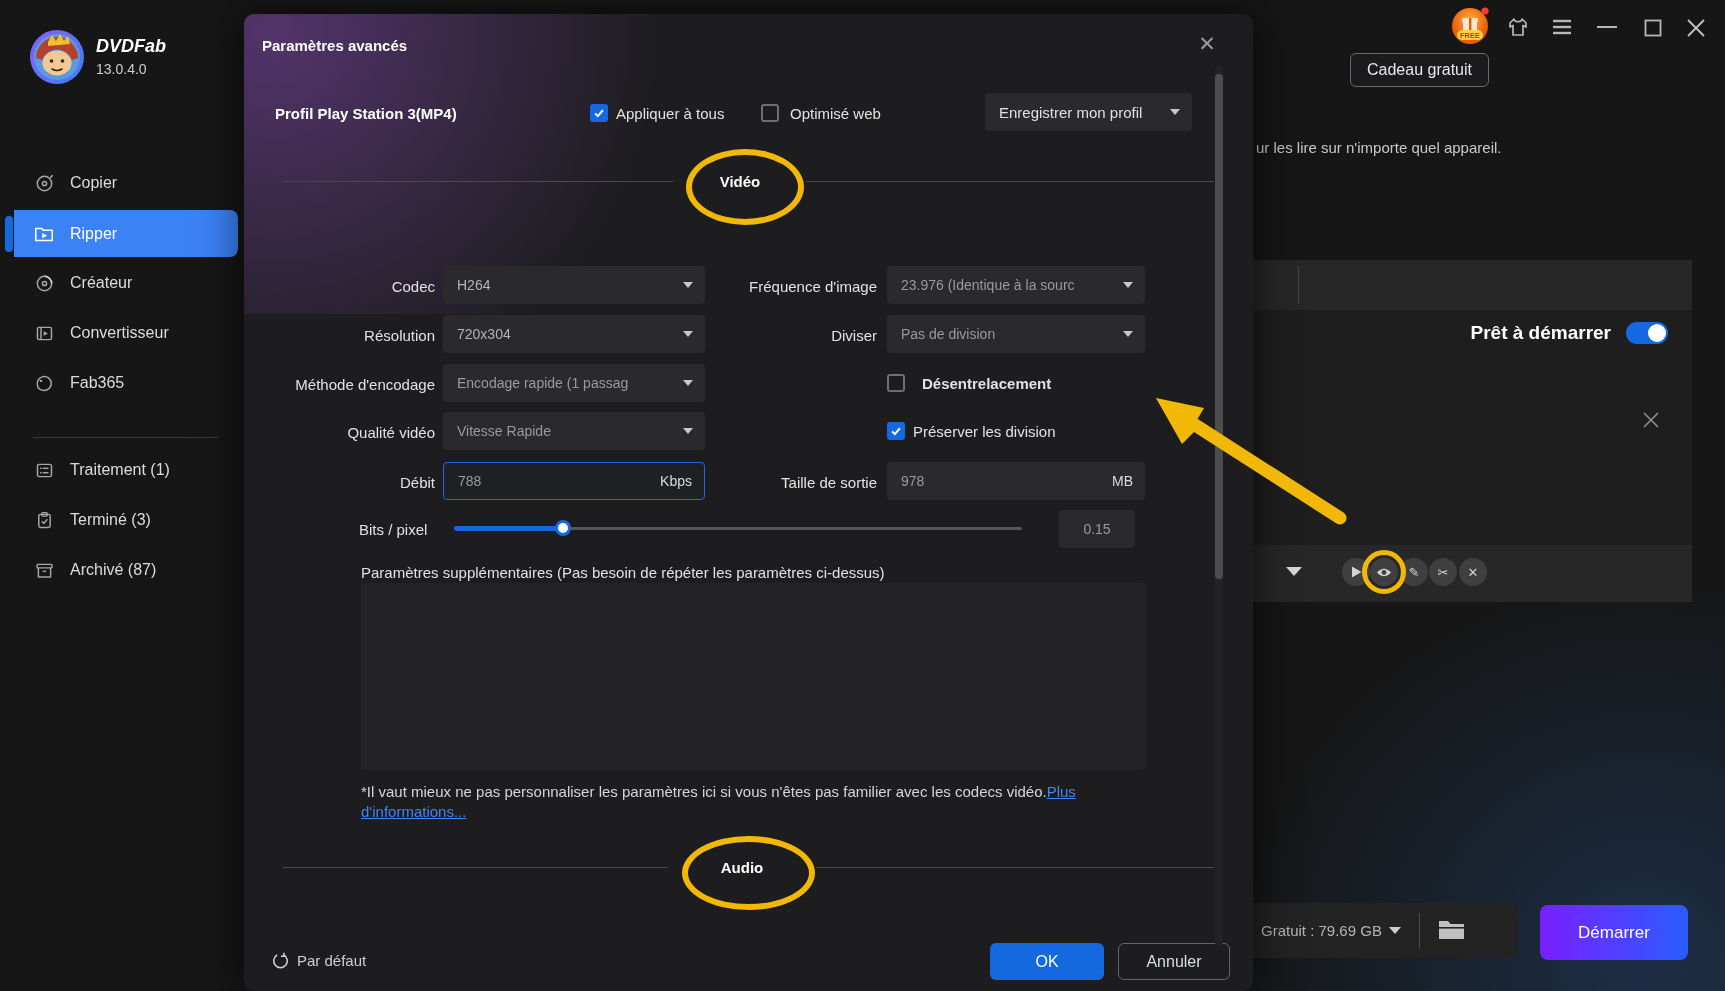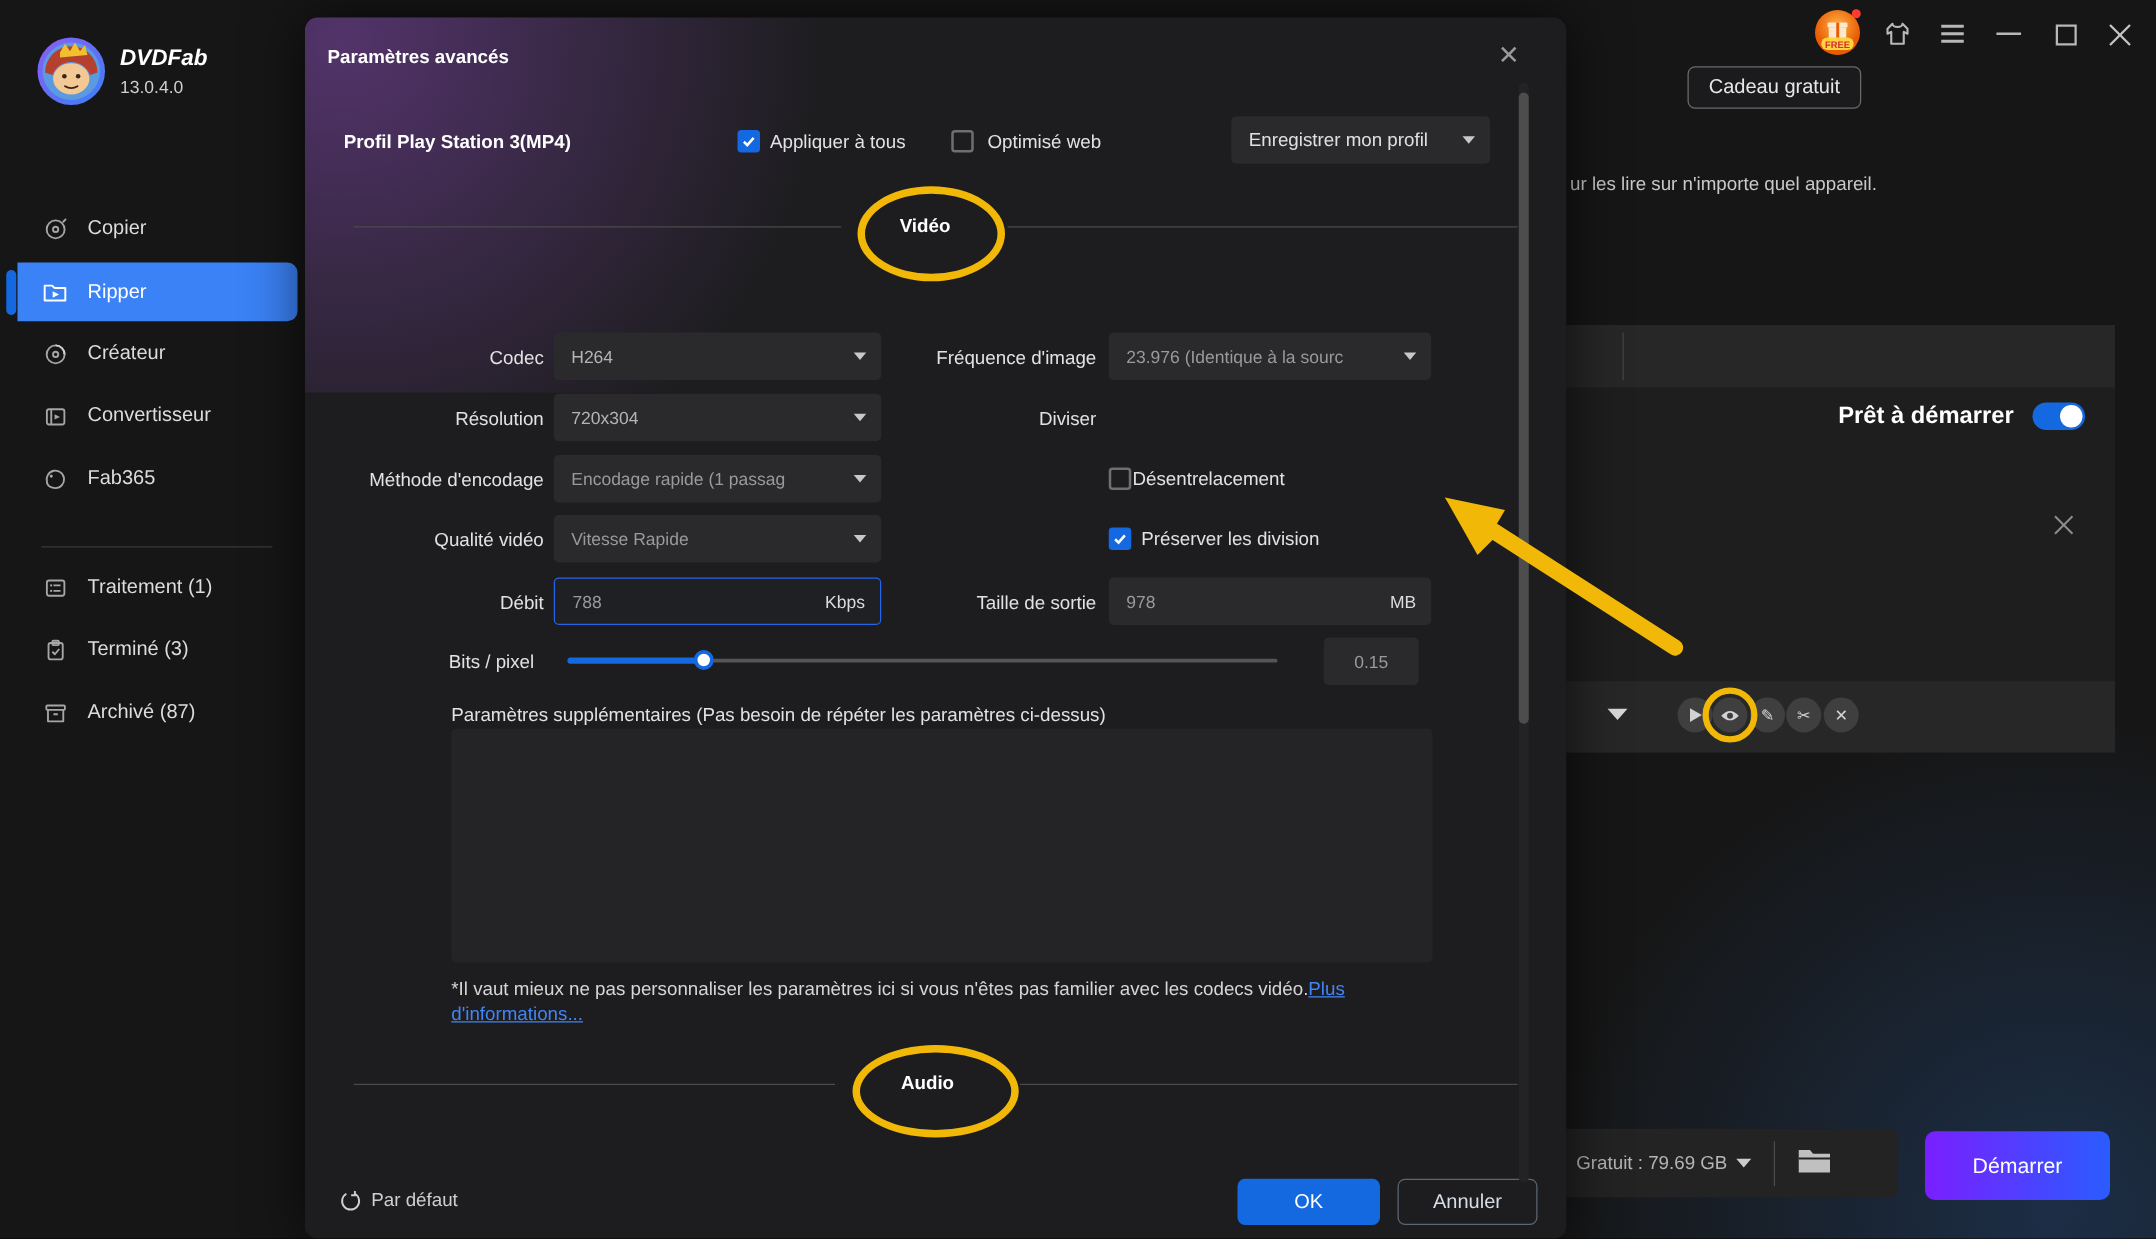--- a/index.html
+++ b/index.html
@@ -324,28 +324,32 @@
       <span>23.976 (Identique à la sourc</span>
         <span class="caret"></span>
     </div>
 
     <div class="lbl" style="left:41px;top:313px;width:150px;">Résolution</div>
     <div class="fld" style="left:199px;top:301px;width:262px;color:#b4b4b4;">
       <span>720x304</span>
         <span class="caret"></span>
     </div>
     <div class="lbl" style="left:483px;top:313px;width:150px;">Diviser</div>
+    <div class="fld" style="left:643px;top:301px;width:258px;">
+      <span>Pas de division</span>
+        <span class="caret"></span>
+    </div>
 
     <div class="lbl" style="left:11px;top:362px;width:180px;">Méthode d'encodage</div>
     <div class="fld" style="left:199px;top:350px;width:262px;">
       <span>Encodage rapide (1 passag</span>
         <span class="caret"></span>
     </div>
     <div class="cbx off" style="left:643px;top:360px;"></div>
-    <div class="cbx-label" style="left:662px;top:361px;">Désentrelacement</div>
+    <div class="cbx-label" style="left:678px;top:361px;font-weight:bold;">Désentrelacement</div>
 
     <div class="lbl" style="left:41px;top:410px;width:150px;">Qualité vidéo</div>
     <div class="fld" style="left:199px;top:398px;width:262px;">
       <span>Vitesse Rapide</span>
         <span class="caret"></span>
     </div>
     <div class="cbx on" style="left:643px;top:408px;">
       <svg width="14" height="14" viewBox="0 0 18 18">
           <polyline points="4,9.5 7.5,13 14,5.5" fill="none" stroke="#fff" stroke-width="2.6"></polyline>
         </svg>

